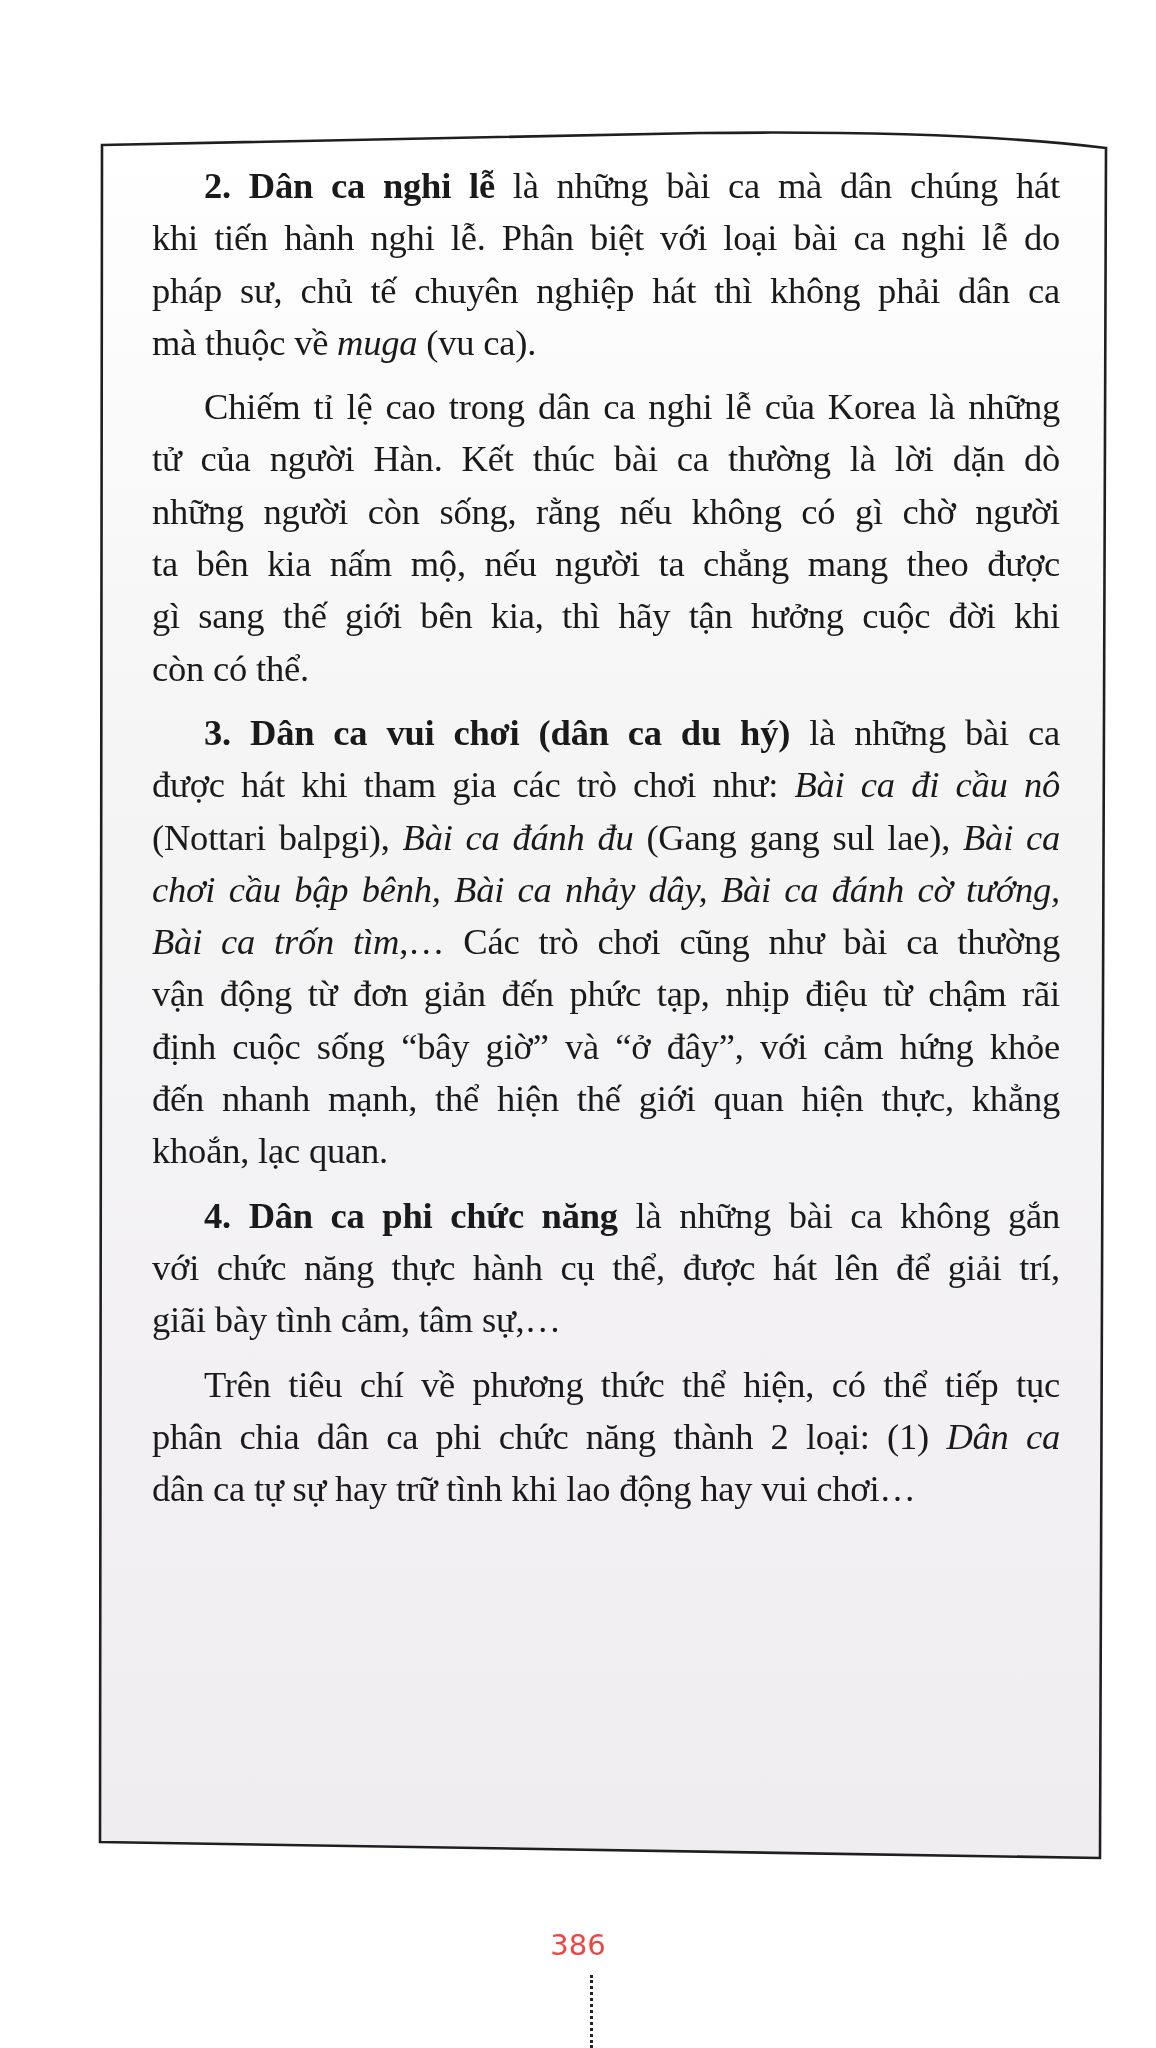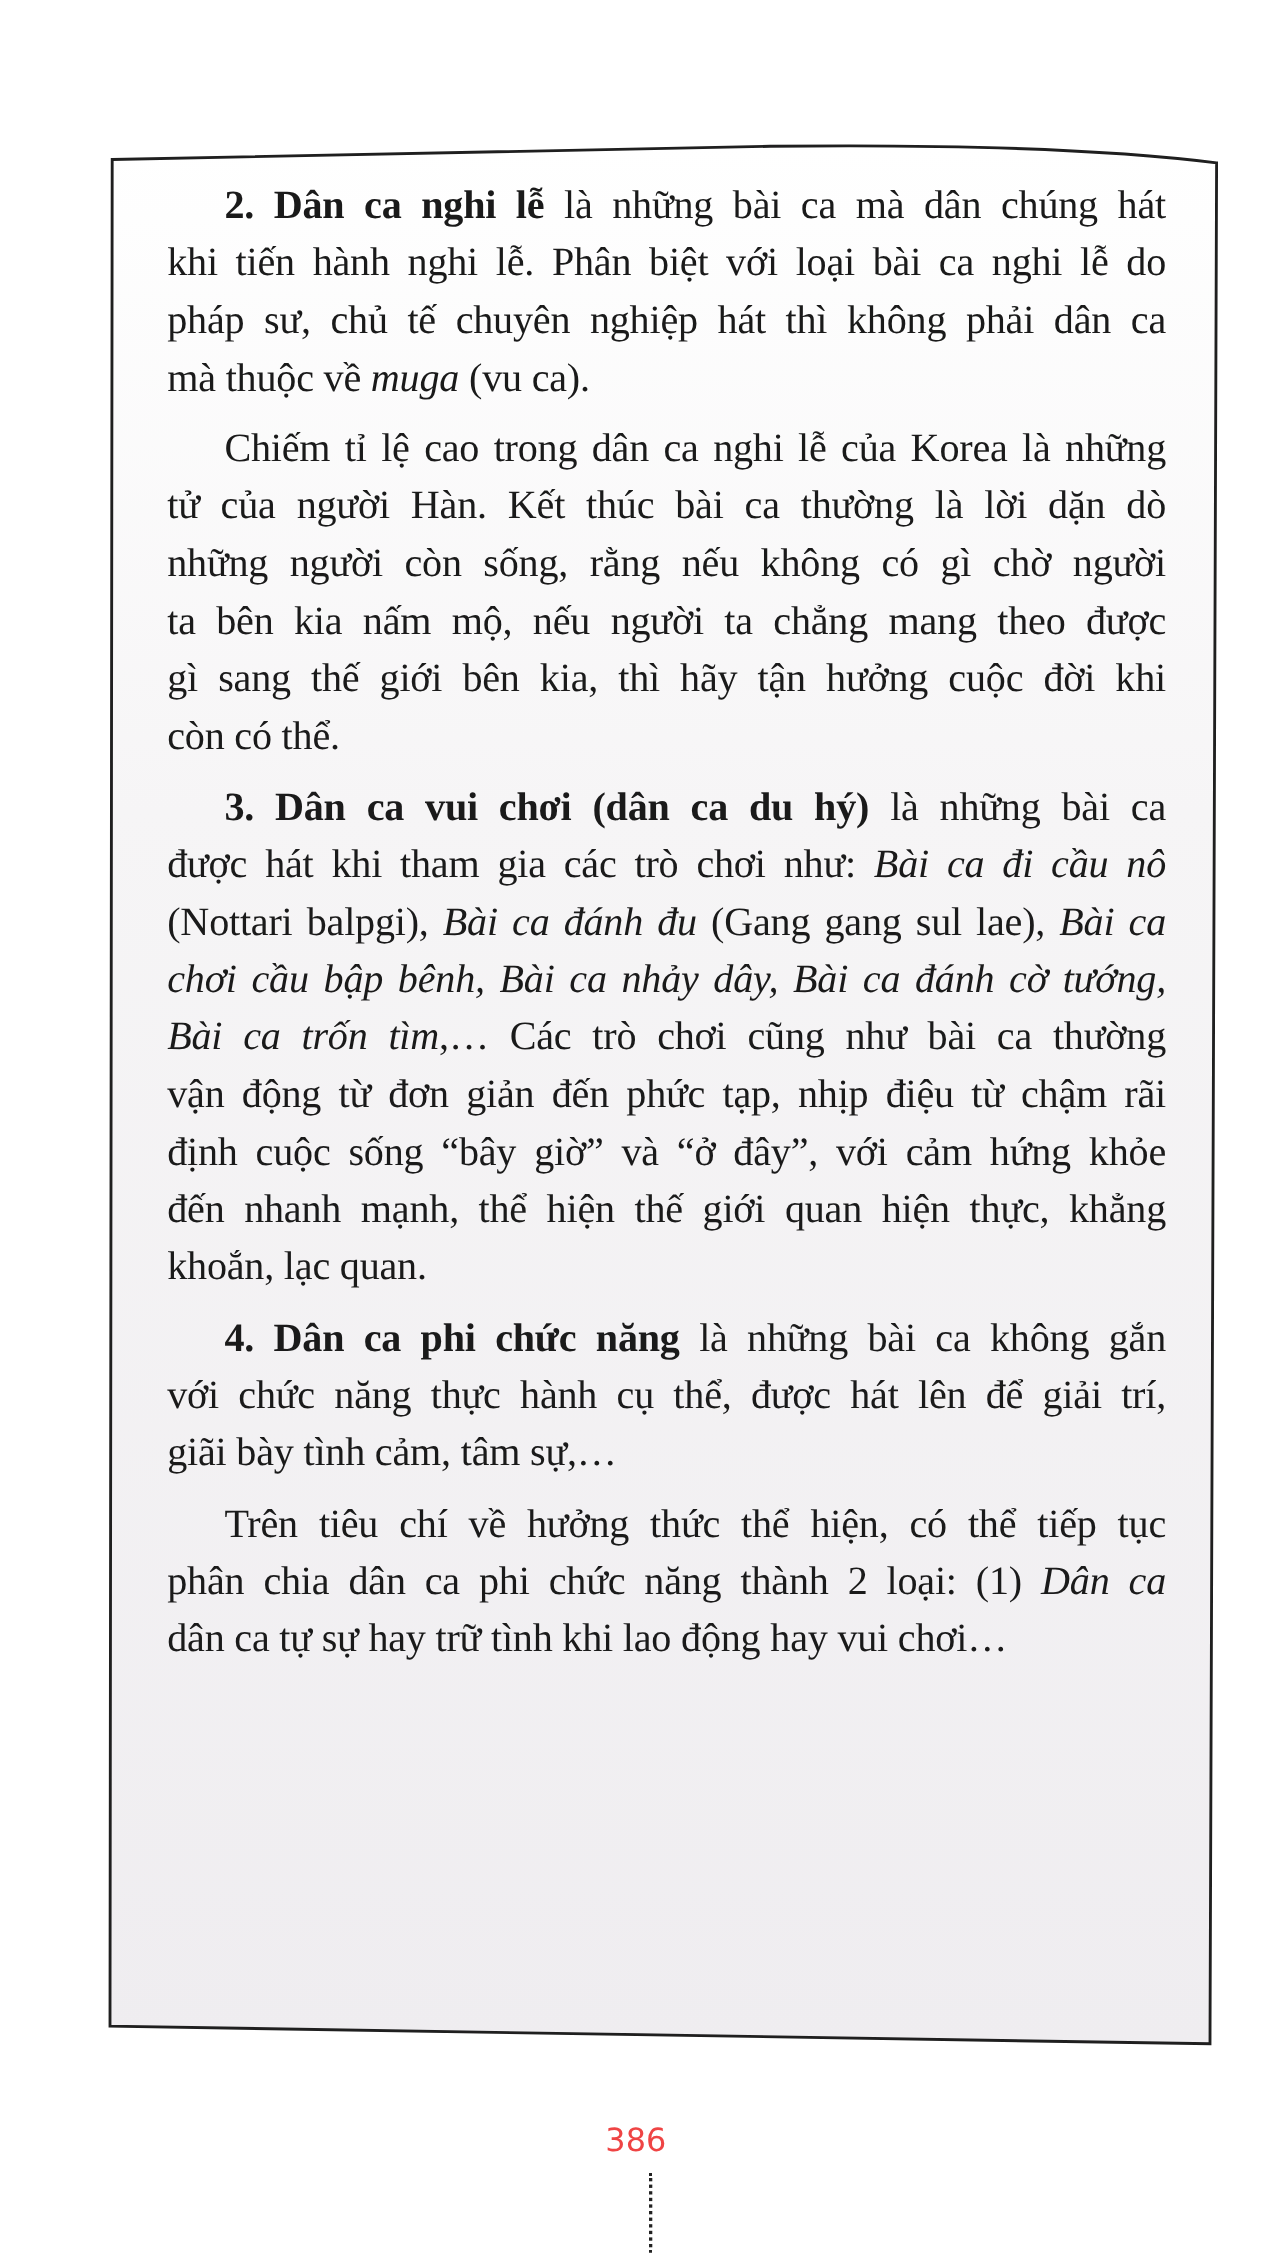--- a/index.html
+++ b/index.html
@@ -117,21 +117,21 @@
         <span class="line last"><span>khoắn, lạc quan.</span></span>
       </div>
       <div class="para-gap"></div>
       <div class="paragraph">
         <span class="line indent"><b>4. Dân ca phi chức năng</b><span> là những bài ca không gắn</span></span>
         <span class="line"><span>với chức năng thực hành cụ thể, được hát lên để giải trí,</span></span>
         <span class="line last"><span>giãi bày tình cảm, tâm sự,…</span></span>
       </div>
       <div class="para-gap"></div>
       <div class="paragraph">
-        <span class="line indent"><span>Trên tiêu chí về hưởng thức thể hiện, có thể tiếp tục</span></span>
+        <span class="line indent"><span>Trên tiêu chí về phương thức thể hiện, có thể tiếp tục</span></span>
         <span class="line"><span>phân chia dân ca phi chức năng thành 2 loại: (1) </span><i>Dân ca</i></span>
         <span class="line last"><span>dân ca tự sự hay trữ tình khi lao động hay vui chơi…</span></span>
       </div>
     </div>
 
   <div class="page-number">386</div>
   <div class="dotted-guide"></div>
 </div>
 
 </body></html>

